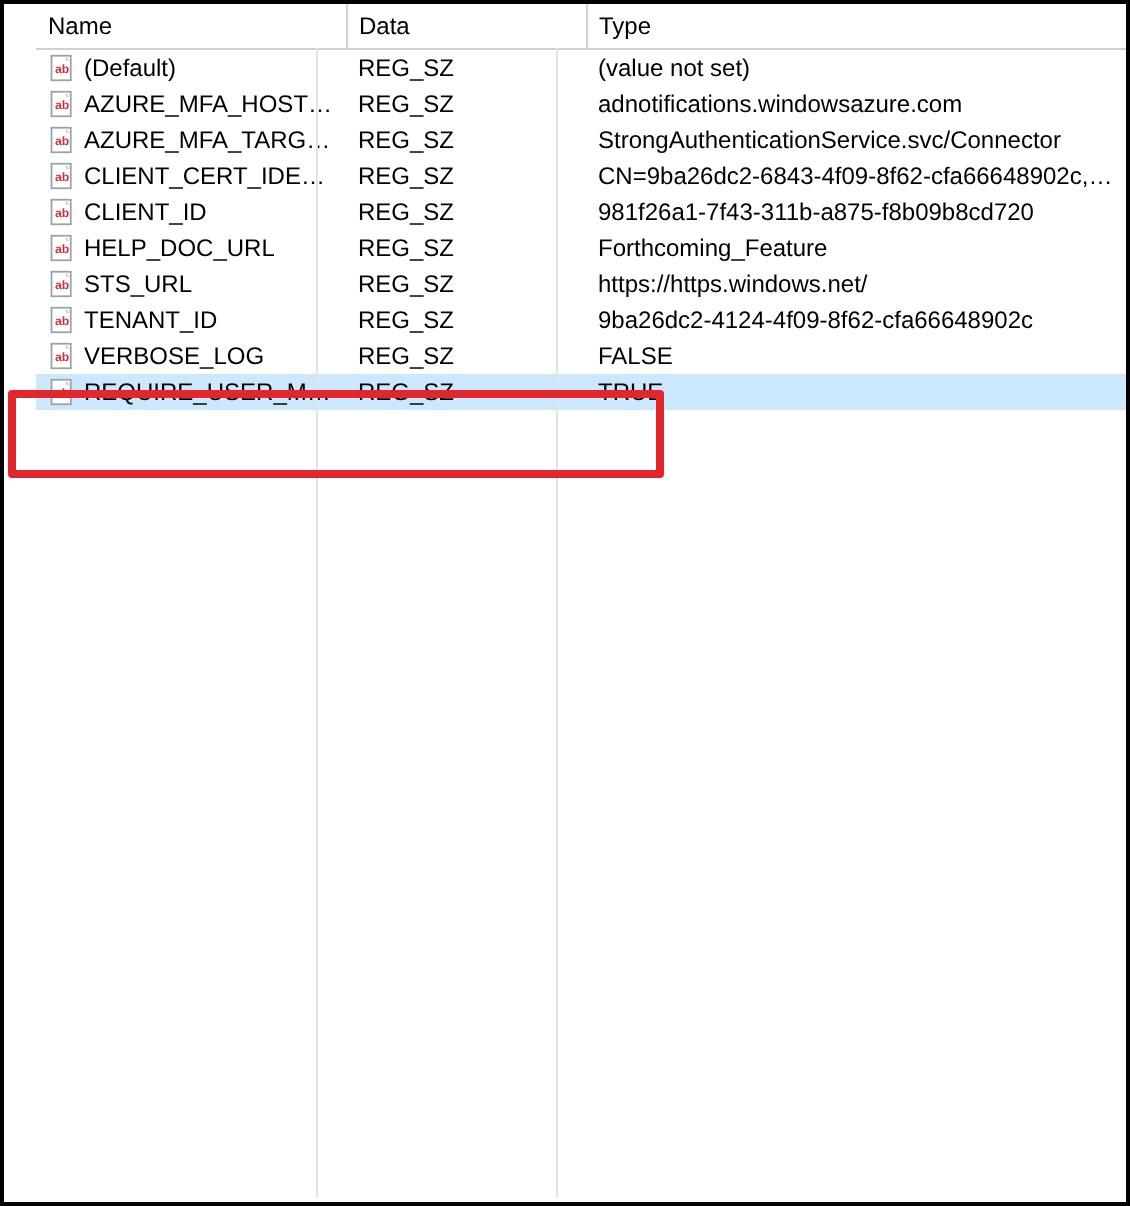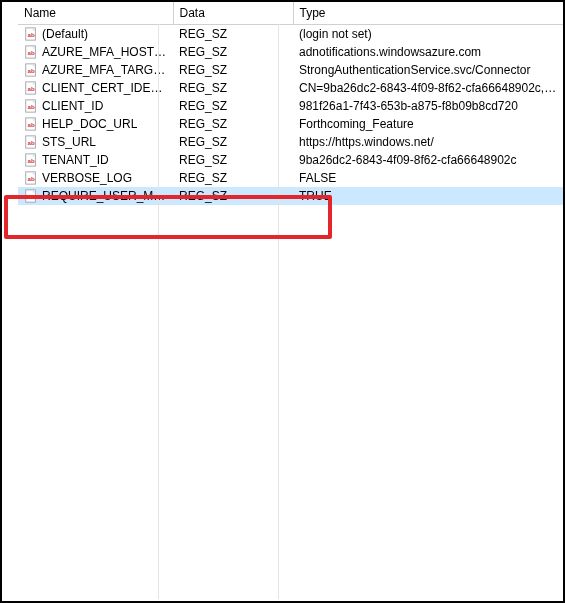--- a/index.html
+++ b/index.html
@@ -109,21 +109,21 @@
             <div class="name-cell">
               <span class="icon"><svg viewBox="0 0 16 16" width="14" height="14">
                   <rect x="2" y="1" width="11" height="14" fill="#fff" stroke="#9aa0a6" stroke-width="1"></rect>
                   <polygon points="10,1 13,4 10,4" fill="#d9dde2"></polygon>
                   <text x="4" y="11" font-size="7" font-weight="bold" fill="#d13438">ab</text>
                 </svg></span>
               <span class="name-text">(Default)</span>
             </div>
           </td>
           <td>REG_SZ</td>
-          <td>(login not set)</td>
+          <td>(value not set)</td>
         </tr>
         <tr>
           <td>
             <div class="name-cell">
               <span class="icon"><svg viewBox="0 0 16 16" width="14" height="14">
                   <rect x="2" y="1" width="11" height="14" fill="#fff" stroke="#9aa0a6" stroke-width="1"></rect>
                   <polygon points="10,1 13,4 10,4" fill="#d9dde2"></polygon>
                   <text x="4" y="11" font-size="7" font-weight="bold" fill="#d13438">ab</text>
                 </svg></span>
               <span class="name-text">AZURE_MFA_HOSTN...</span>
@@ -165,21 +165,21 @@
             <div class="name-cell">
               <span class="icon"><svg viewBox="0 0 16 16" width="14" height="14">
                   <rect x="2" y="1" width="11" height="14" fill="#fff" stroke="#9aa0a6" stroke-width="1"></rect>
                   <polygon points="10,1 13,4 10,4" fill="#d9dde2"></polygon>
                   <text x="4" y="11" font-size="7" font-weight="bold" fill="#d13438">ab</text>
                 </svg></span>
               <span class="name-text">CLIENT_ID</span>
             </div>
           </td>
           <td>REG_SZ</td>
-          <td>981f26a1-7f43-653b-a875-f8b09b8cd720</td>
+          <td>981f26a1-7f43-311b-a875-f8b09b8cd720</td>
         </tr>
         <tr>
           <td>
             <div class="name-cell">
               <span class="icon"><svg viewBox="0 0 16 16" width="14" height="14">
                   <rect x="2" y="1" width="11" height="14" fill="#fff" stroke="#9aa0a6" stroke-width="1"></rect>
                   <polygon points="10,1 13,4 10,4" fill="#d9dde2"></polygon>
                   <text x="4" y="11" font-size="7" font-weight="bold" fill="#d13438">ab</text>
                 </svg></span>
               <span class="name-text">HELP_DOC_URL</span>
@@ -207,21 +207,21 @@
             <div class="name-cell">
               <span class="icon"><svg viewBox="0 0 16 16" width="14" height="14">
                   <rect x="2" y="1" width="11" height="14" fill="#fff" stroke="#9aa0a6" stroke-width="1"></rect>
                   <polygon points="10,1 13,4 10,4" fill="#d9dde2"></polygon>
                   <text x="4" y="11" font-size="7" font-weight="bold" fill="#d13438">ab</text>
                 </svg></span>
               <span class="name-text">TENANT_ID</span>
             </div>
           </td>
           <td>REG_SZ</td>
-          <td>9ba26dc2-6843-4f09-8f62-cfa66648902c</td>
+          <td>9ba26dc2-4124-4f09-8f62-cfa66648902c</td>
         </tr>
         <tr>
           <td>
             <div class="name-cell">
               <span class="icon"><svg viewBox="0 0 16 16" width="14" height="14">
                   <rect x="2" y="1" width="11" height="14" fill="#fff" stroke="#9aa0a6" stroke-width="1"></rect>
                   <polygon points="10,1 13,4 10,4" fill="#d9dde2"></polygon>
                   <text x="4" y="11" font-size="7" font-weight="bold" fill="#d13438">ab</text>
                 </svg></span>
               <span class="name-text">VERBOSE_LOG</span>

